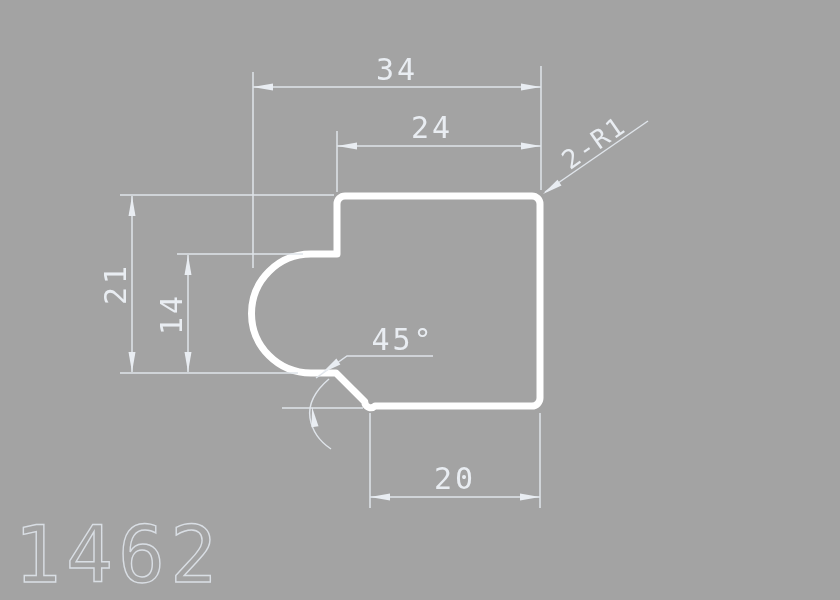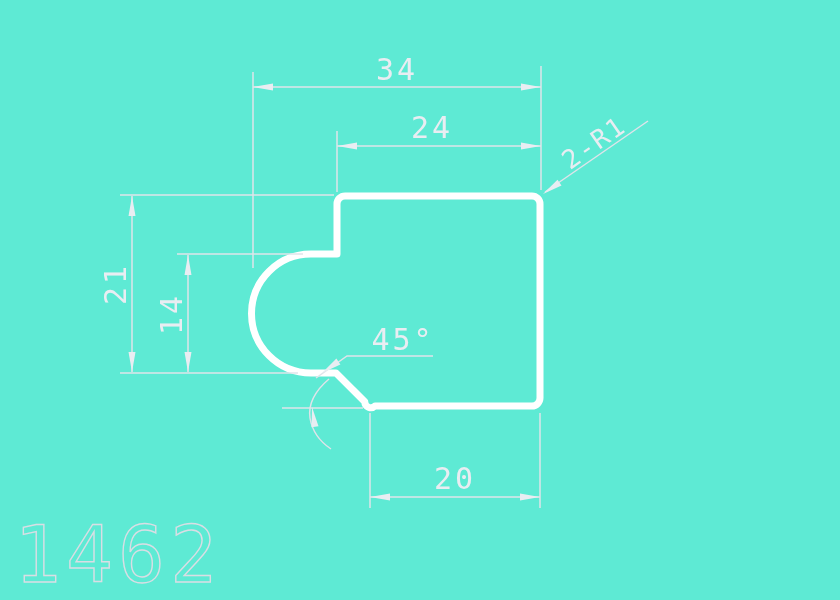--- a/index.html
+++ b/index.html
@@ -1,16 +1,16 @@
 <!DOCTYPE html>
 <html><head>
 <meta charset="utf-8">
 <style>
   html,body{margin:0;padding:0;background:#202731;}
-  .stage{position:relative;width:840px;height:600px;background:#5eead4;overflow:hidden;
+  .stage{position:relative;width:840px;height:600px;background:#a3a3a3;overflow:hidden;
          font-family:"DejaVu Sans Mono", monospace;}
   svg{display:block;}
   .outline{fill:none;stroke:#ffffff;stroke-width:7;stroke-linejoin:round;stroke-linecap:round;}
   .thin{fill:none;stroke:#dfe4ea;stroke-width:1.5;stroke-linecap:butt;}
   .arrow{fill:#e9edf2;stroke:none;}
   .dimtxt{fill:#e9edf2;font-size:30px;letter-spacing:3px;font-family:"DejaVu Sans Mono",monospace;}
   .notetxt{fill:#e9edf2;font-size:26px;letter-spacing:2px;font-family:"DejaVu Sans Mono",monospace;}
   .parttxt{fill:none;stroke:#d9dee4;stroke-width:1.4;font-size:78px;letter-spacing:5px;
            font-family:"DejaVu Sans Mono",monospace;}
 </style>

